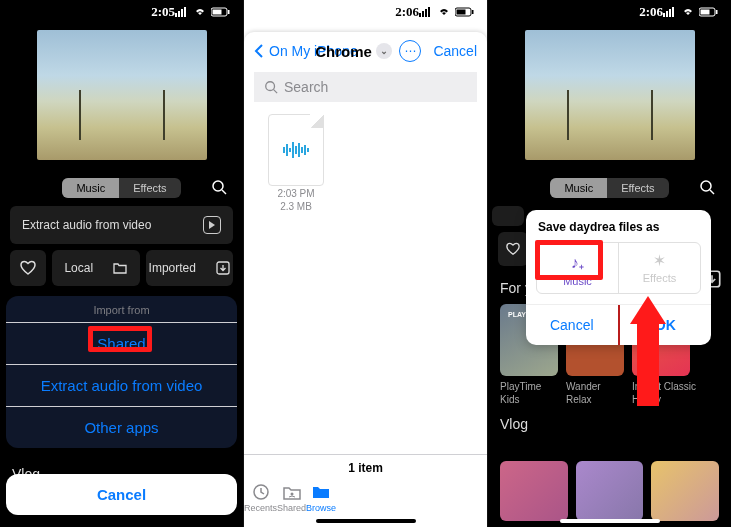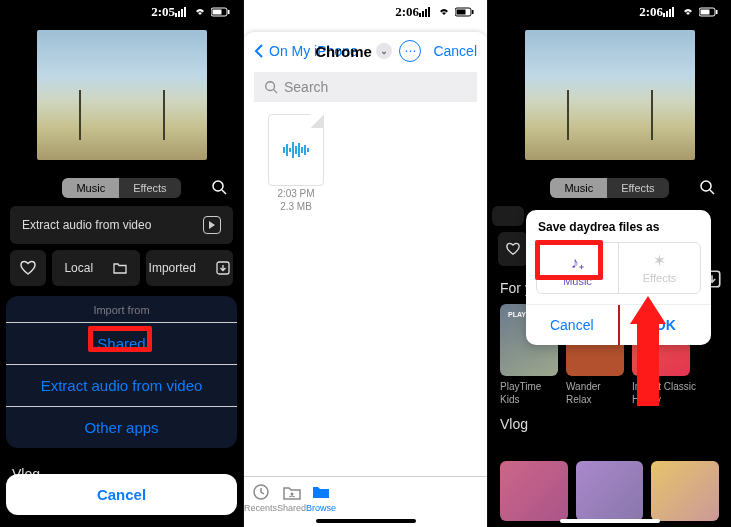--- a/index.html
+++ b/index.html
@@ -502,20 +502,21 @@
           <rect x="19" y="6" width="2" height="6" fill="#2aa6e0"></rect>
           <rect x="22" y="4" width="2" height="10" fill="#2aa6e0"></rect>
           <rect x="25" y="7" width="2" height="4" fill="#2aa6e0"></rect>
         </svg>
       </div>
       <div class="file-meta">2:03 PM</div>
       <div class="file-meta">2.3 MB</div>
     </div>
 
     <div class="files-footer">
+      <div class="item-count">1 item</div>
       <div class="tabbar">
         <div class="tab">
           <svg width="20" height="18" viewBox="0 0 20 18">
               <circle cx="10" cy="9" r="7" fill="none" stroke="#8a8a8e" stroke-width="1.5"></circle>
               <path d="M10 5 L10 9 L13 11" stroke="#8a8a8e" stroke-width="1.5" fill="none"></path>
             </svg>
           <span>Recents</span>
         </div>
         <div class="tab">
           <svg width="20" height="18" viewBox="0 0 20 18">

